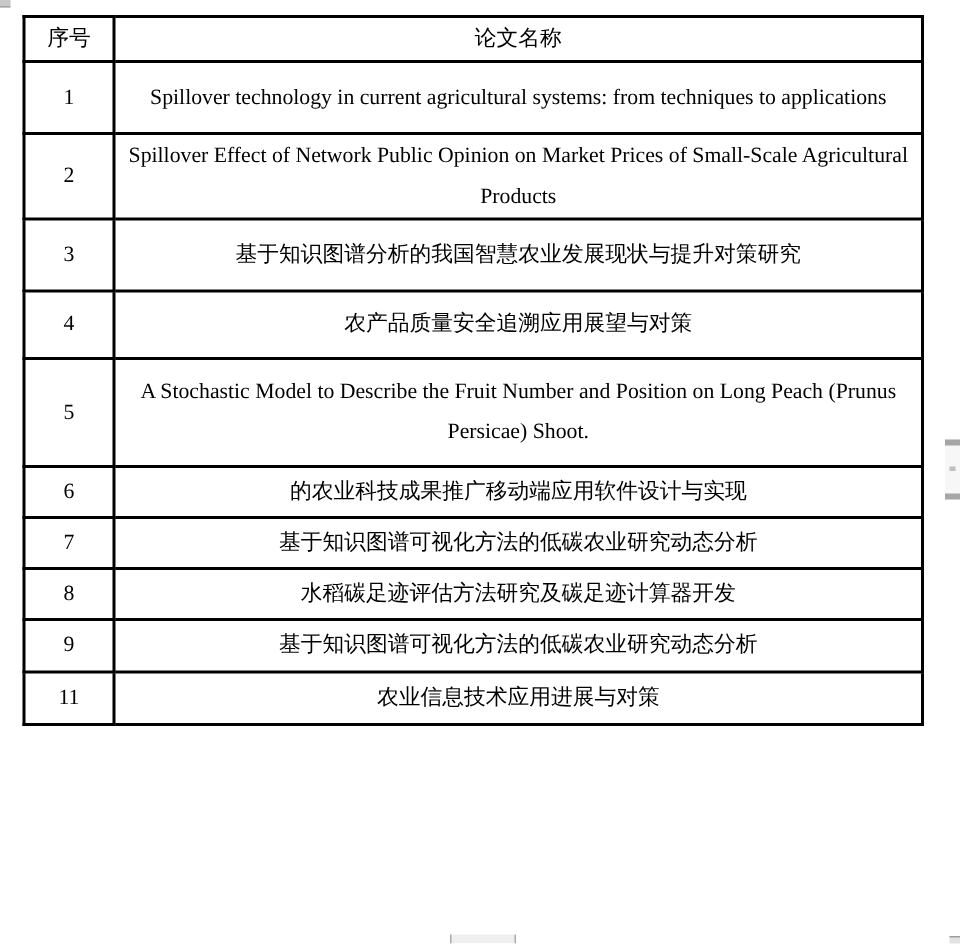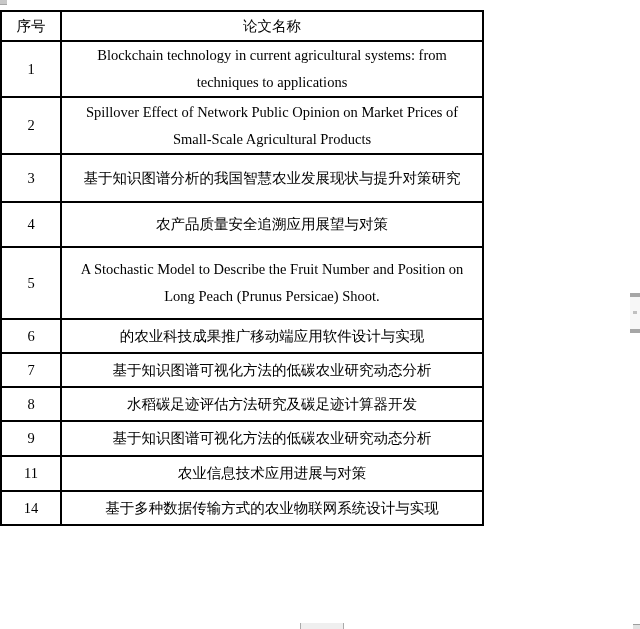--- a/index.html
+++ b/index.html
@@ -13,23 +13,23 @@
     color: #000000;
   }
   .stage {
     position: relative;
     width: 640px;
     height: 629px;
     background: #ffffff;
   }
   table.papers {
     position: absolute;
-    left: 0;
+    left: 15px;
     top: 10px;
-    width: 484px;
+    width: 601px;
     border-collapse: collapse;
     table-layout: fixed;
   }
   table.papers td, table.papers th {
     border: 2px solid #000000;
     text-align: center;
     vertical-align: middle;
     font-weight: normal;
     font-size: 14.5px;
     line-height: 27px;
@@ -92,21 +92,21 @@
         <col class="c-index">
         <col>
       </colgroup>
     <tbody>
         <tr class="rh-hdr">
       <th class="hdr">序号</th>
       <th class="hdr">论文名称</th>
     </tr>
     <tr class="rh-1">
       <td>1</td>
-      <td>Blockchain technology in current agricultural systems: from techniques to applications</td>
+      <td>Spillover technology in current agricultural systems: from techniques to applications</td>
     </tr>
     <tr class="rh-2">
       <td>2</td>
       <td>Spillover Effect of Network Public Opinion on Market Prices of Small-Scale Agricultural Products</td>
     </tr>
     <tr class="rh-3">
       <td>3</td>
       <td>基于知识图谱分析的我国智慧农业发展现状与提升对策研究</td>
     </tr>
     <tr class="rh-4">
@@ -130,24 +130,20 @@
       <td>水稻碳足迹评估方法研究及碳足迹计算器开发</td>
     </tr>
     <tr class="rh-s2">
       <td>9</td>
       <td>基于知识图谱可视化方法的低碳农业研究动态分析</td>
     </tr>
     <tr class="rh-s2">
       <td>11</td>
       <td>农业信息技术应用进展与对策</td>
     </tr>
-    <tr class="rh-s">
-      <td>14</td>
-      <td>基于多种数据传输方式的农业物联网系统设计与实现</td>
-    </tr>
   </tbody>
     </table>
 
   <div class="frag frag-topleft"></div>
 
   <div class="frag vscroll-frag">
     <div class="cap-top"></div>
     <div class="notch"></div>
     <div class="cap-bottom"></div>
   </div>

